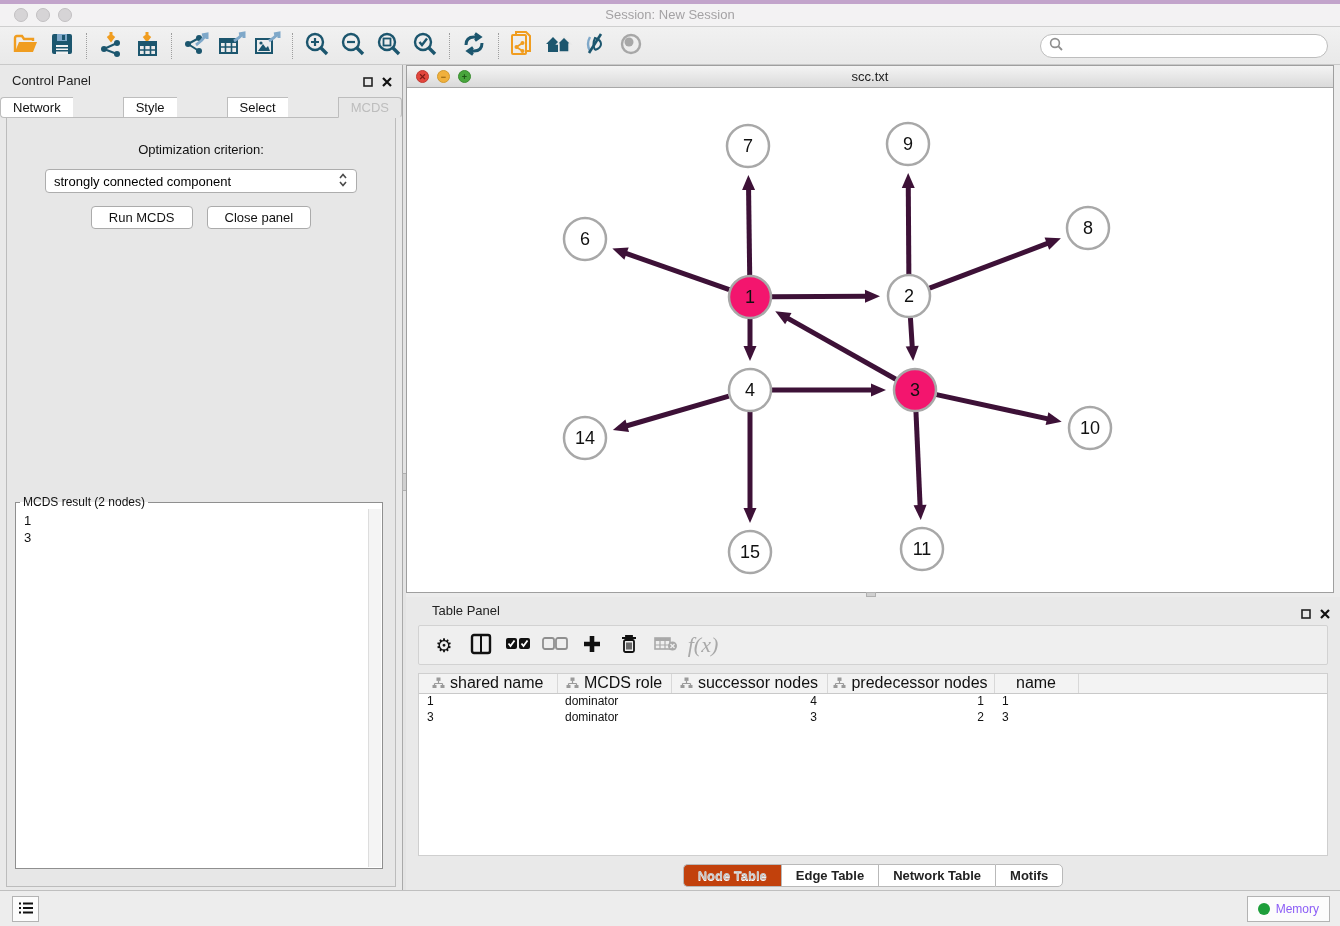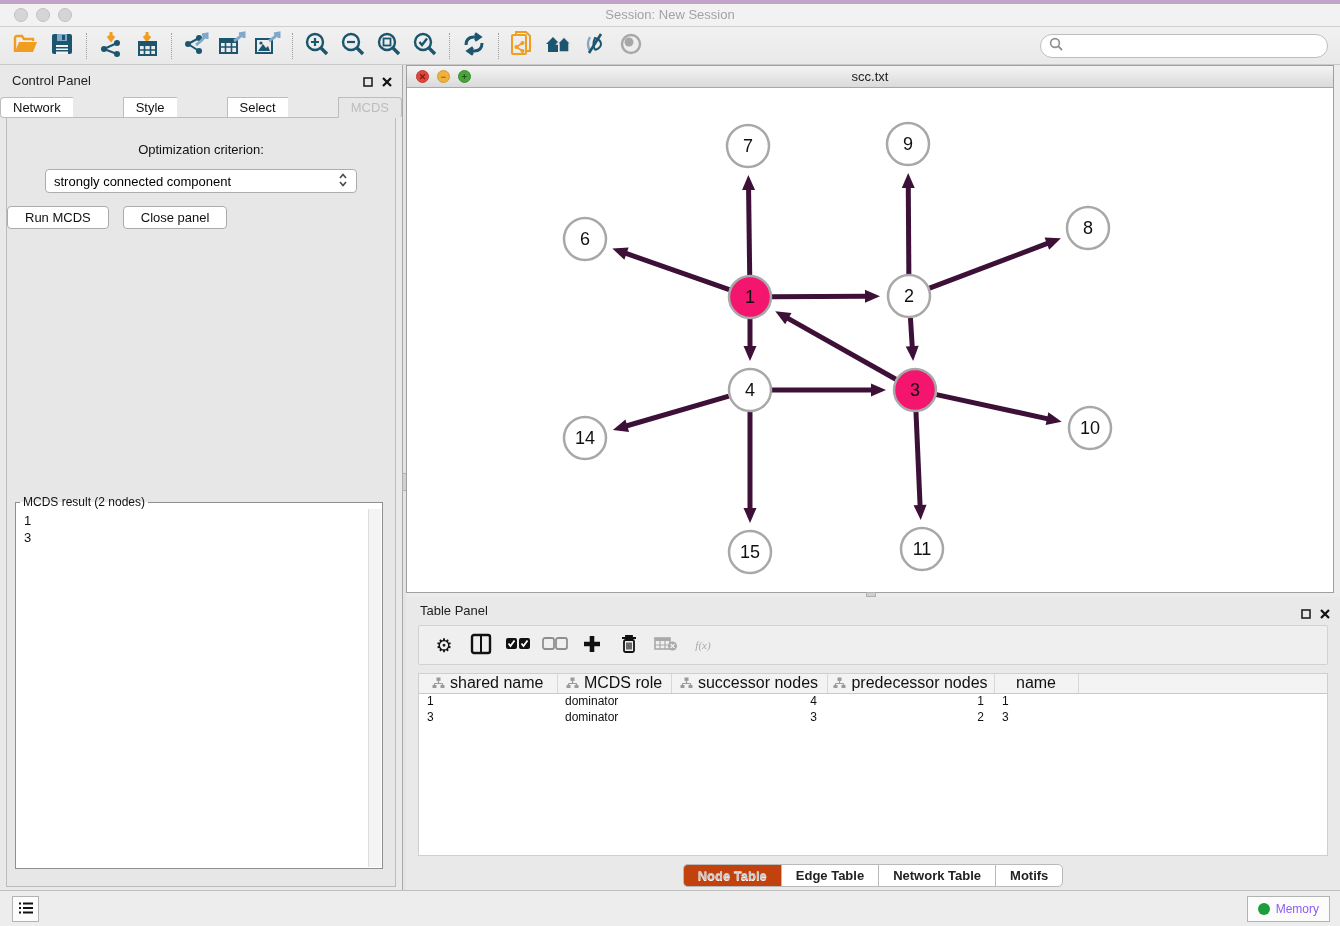--- a/index.html
+++ b/index.html
@@ -34,21 +34,21 @@
   .panel-icons { position:absolute; right:10px; top:8px; display:flex; gap:9px; align-items:center; }
   .cp-tabs { position:relative; z-index:2; display:flex; justify-content:space-between; height:21px; margin-top:4px; }
   .cp-tab { font-size:13px; padding:2px 12px; background:#fff; border:1px solid #bdbdbd; border-right:none; color:#111; }
   .cp-tab:first-child { border-top-left-radius:4px; border-bottom-left-radius:4px; }
   .cp-tab:last-child { border-right:1px solid #bdbdbd; border-top-right-radius:4px; border-bottom-right-radius:4px; }
   .cp-tab.active { background:#e7e7e7; color:#bdbdbd; border-bottom-color:#e7e7e7; }
   .cp-content { position:absolute; left:6px; right:6px; top:52px; bottom:3px; border:1px solid #bcbcbc; background:#e7e7e7; }
   .opt-label { text-align:center; margin-top:24px; font-size:13px; color:#111; }
   .criterion-select { margin:12px 38px 0 38px; height:24px; background:#fff; border:1px solid #adadad; border-radius:4px; display:flex; align-items:center; padding:0 8px; font-size:13px; }
   .criterion-select .sel-text { flex:1; }
-  .btn-row { display:flex; justify-content:flex-start; gap:14px; margin-top:13px; }
+  .btn-row { display:flex; justify-content:center; gap:14px; margin-top:13px; }
   .pushbtn { font-size:13px; padding:3px 17px; background:#fff; border:1px solid #ababab; border-radius:4px; color:#111; }
   .result-box { position:absolute; left:8px; right:12px; top:377px; bottom:17px; border:1px solid #8f8f8f; background:#fff; }
   .result-box legend { font-size:12px; color:#111; margin-left:4px; padding:0 3px; background:transparent; }
   .result-area { position:absolute; left:1px; right:14px; top:0; bottom:1px; background:#fff; font-size:13px; color:#111; padding:3px 7px; white-space:pre; line-height:17px; }
   .result-scroll { position:absolute; right:1px; top:0; bottom:1px; width:13px; background:#f4f4f4; border-left:1px solid #ddd; }
 
   
   .net-window { position:absolute; left:0; top:0; width:928px; height:528px; background:#fff; border:1px solid #9f9f9f; }
   .net-titlebar { position:relative; height:22px; background:linear-gradient(#f4f4f4,#dadada); border-bottom:1px solid #a8a8a8; }
   .net-lights { position:absolute; left:9px; top:4px; display:flex; gap:8px; }
@@ -57,21 +57,21 @@
   .net-light.yellow { background:#f0b03c; border:1px solid #d29a2e; color:#8e5e0c; }
   .net-light.green { background:#48a53c; border:1px solid #3b8c31; color:#1d5716; }
   .net-title { position:absolute; left:0; right:0; top:3px; text-align:center; font-size:13px; color:#1b1b1b; }
   .net-canvas { position:absolute; left:0; top:22px; width:926px; height:504px; background:#fff; }
   .h-splitter { position:absolute; left:0; top:528px; width:928px; height:4px; }
   .h-splitter .handle { position:absolute; left:460px; top:-1px; width:10px; height:5px; background:#d0d0d0; border:1px solid #b0b0b0; }
 
   
   .table-panel { position:absolute; left:0; top:532px; right:0; bottom:0; background:#e9e9e9; }
   .tp-header { position:relative; height:26px; }
-  .tp-title { position:absolute; left:14px; top:6px; font-size:13px; color:#222;text-align:right; }
+  .tp-title { position:absolute; left:26px; top:6px; font-size:13px; color:#222;text-align:right; }
   .tp-toolbar { position:absolute; left:12px; right:12px; top:28px; height:40px; background:#efefef; border:1px solid #d2d2d2; border-radius:2px; display:flex; align-items:center; padding-left:10px; gap:7px; }
   .tp-tool { width:30px; height:30px; display:flex; align-items:center; justify-content:center; background:transparent; border:none; }
   .tp-table-wrap { position:absolute; left:12px; right:12px; top:76px; height:183px; background:#fff; border:1px solid #cfcfcf; }
   table.node-table { border-collapse:collapse; width:100%; table-layout:fixed; }
   .node-table th { height:19px; background:#f3f3f3; border-right:1px solid #d8d8d8; border-bottom:1px solid #c9c9c9; font-weight:normal; font-size:16px; color:#111; position:relative; }
   .node-table th .th-inner { display:flex; align-items:center; justify-content:center; gap:5px; }
   .node-table td { height:16px; font-size:12px; color:#111; padding:0 8px; border:none; }
   .node-table td.r { text-align:right; padding-right:10px; }
   .tp-tabs { position:absolute; left:0; right:0; top:267px; display:flex; justify-content:center; }
   .tp-tab { font-size:13px; font-weight:bold; padding:3px 14px; background:#fff; border:1px solid #b9b9b9; border-right:none; color:#222; }
@@ -477,21 +477,21 @@
               <span>
             <svg width="24" height="16">
                   <rect x="1" y="2" width="15" height="11" fill="none" stroke="#a9a9a9" stroke-width="1.6"></rect>
                   <rect x="1" y="2" width="15" height="3" fill="#a9a9a9"></rect>
                   <path d="M6 2 L6 13 M11 2 L11 13 M1 9 L16 9" stroke="#a9a9a9" stroke-width="1.2"></path>
                   <circle cx="18.5" cy="10" r="4.5" fill="#a9a9a9"></circle>
                   <path d="M16.5 8 L20.5 12 M20.5 8 L16.5 12" stroke="#efefef" stroke-width="1.4"></path>
                 </svg></span>
             </button>
           <button class="tp-tool">
-              <span style="font-family:'Liberation Serif',serif;font-style:italic;font-size:11px;color:#a9a9a9;">f(x)</span>
+              <span style="font-family:'Liberation Serif',serif;font-style:italic;font-size:22px;color:#a9a9a9;">f(x)</span>
             </button>
         </div>
         <div class="tp-table-wrap">
           <table class="node-table">
             <thead>
                 <tr>
                   <th style="width: 138px;">
                     <span class="th-inner">
                       <span><svg width="13" height="11">
                           <rect x="4.5" y="0.5" width="4" height="3.4" fill="#9a9a9a"></rect>

